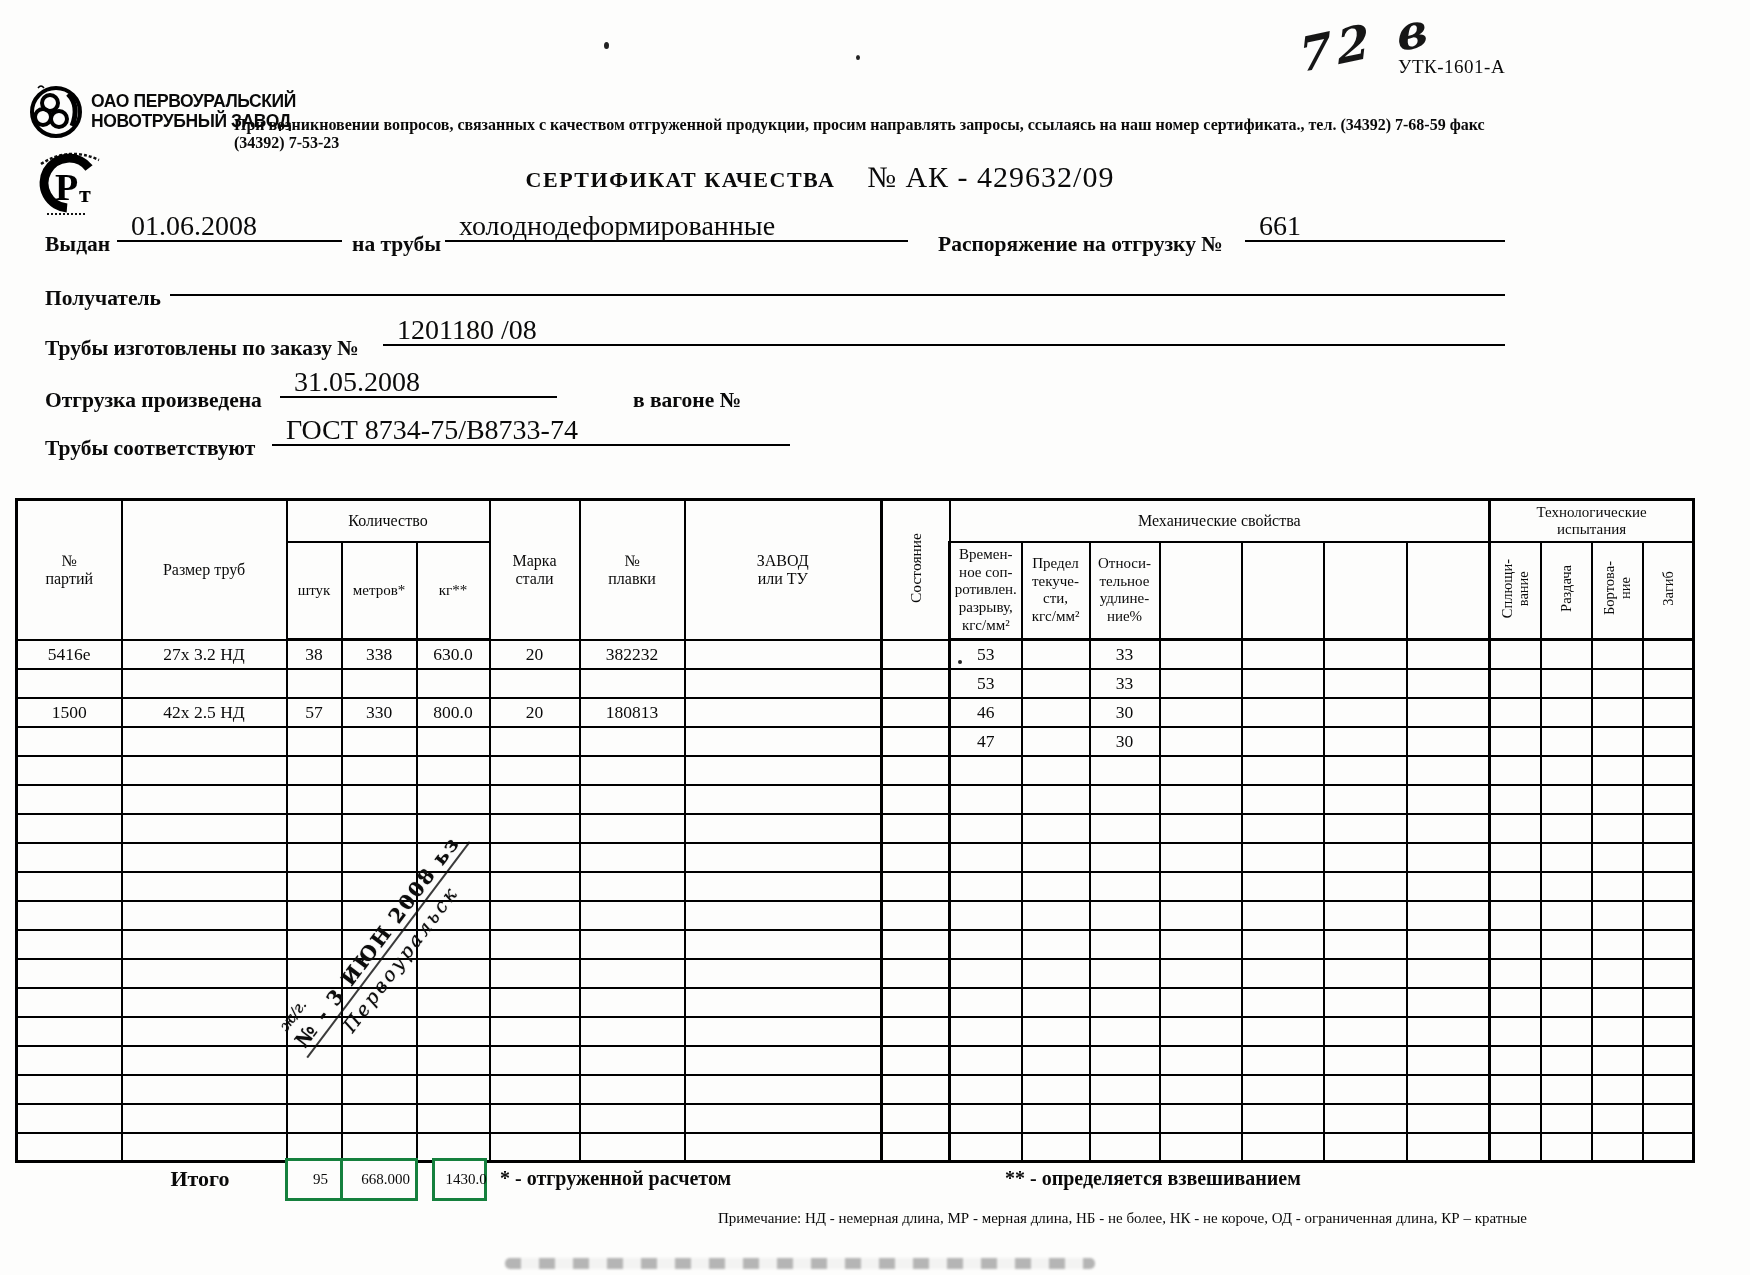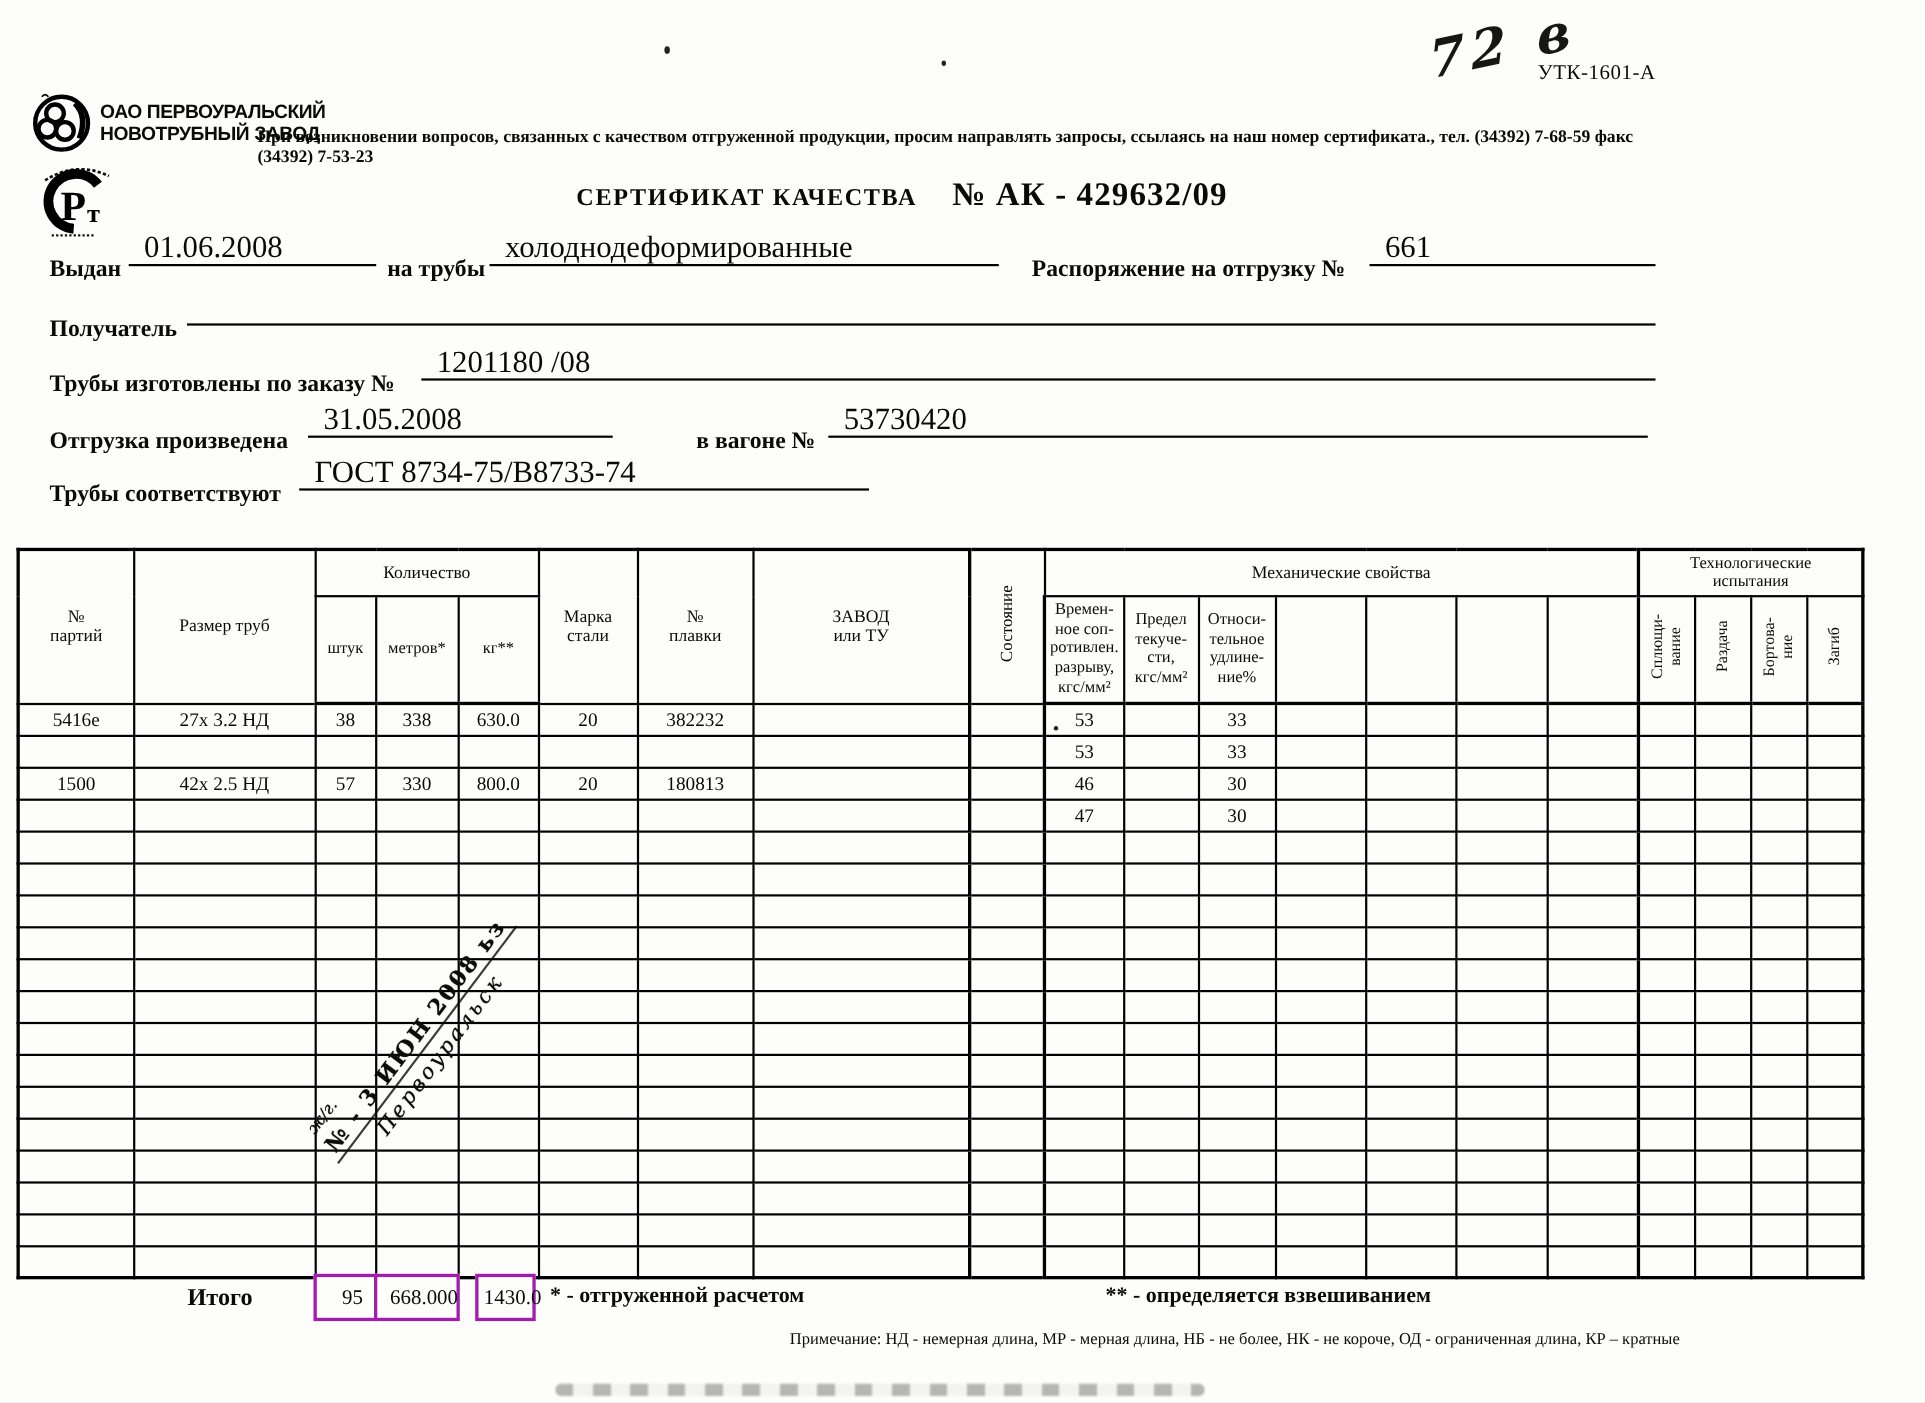--- a/index.html
+++ b/index.html
@@ -24,21 +24,21 @@
     line-height:1.12; letter-spacing:-0.4px; margin-left:5px; white-space:pre-line;
   }
   .addr1 { position:absolute; left:280px; top:90px; width:1165px; font-weight:bold; font-size:17.5px; }
   .addr1 .email { text-decoration:underline; }
   .addr2 { position:absolute; left:234px; top:116px; width:1300px; font-weight:bold; font-size:16px; }
   
   .rst { position:absolute; left:33px; top:144px; width:78px; height:76px; }
   
   .title { position:absolute; left:0; top:160px; width:100%; text-align:center; transform:translateX(-55px); white-space:nowrap; }
   .title .t-main { font-weight:bold; font-size:22px; letter-spacing:1.5px; }
-  .title .t-num  { font-weight:bold; font-size:30px; letter-spacing:1px; margin-left:28px; }
+  .title .t-num  { font-weight:normal; font-size:30px; letter-spacing:1px; margin-left:28px; }
   
   .flabel { position:absolute; font-weight:bold; font-size:21.5px; white-space:nowrap; }
   .fval {
     position:absolute; height:32px; border-bottom:2px solid #000; font-size:28px;
     padding-left:14px; white-space:nowrap;
   }
   
   table.cert {
     position:absolute; left:15px; top:498px; width:1677px; border-collapse:collapse;
     table-layout:fixed; border:3px solid #000;
@@ -55,22 +55,22 @@
   .pre { white-space:pre-line; }
   .vert {
     display:inline-block; writing-mode:vertical-rl; transform:rotate(180deg);
     line-height:1.12; font-size:14.5px; white-space:pre-line;
   }
   th.vhold { vertical-align:middle; }
   .thick-l { border-left-width:3px !important; }
   
   .t-label { position:absolute; left:120px; top:1166px; width:160px; text-align:center; font-weight:bold; font-size:22px; }
   .t-box {
-    position:absolute; top:1158px; height:43px; border:3px solid #a21caf; background:#fdfdfc;
-    display:flex; align-items:center; justify-content:center; font-size:19px;padding-left:13px;
+    position:absolute; top:1158px; height:43px; border:3px solid #15803d; background:#fdfdfc;
+    display:flex; align-items:center; justify-content:center; font-size:15px;padding-left:13px;
   }
   .fnote { position:absolute; top:1167px; font-weight:bold; font-size:20px; white-space:nowrap; }
   .note { position:absolute; left:718px; top:1210px; font-size:15px; white-space:nowrap; }
   
   .stamp {
     position:absolute; left:245px; top:893px; width:330px; height:146px;
     transform:rotate(-53deg); color:#0c0c0c; text-align:center;
     font-family:"DejaVu Serif", serif; text-shadow:0 0 1px rgba(20,20,20,.7);
   }
   .stamp .s1 { font-size:15px; font-style:italic; text-align:left; padding-left:38px; }
@@ -131,21 +131,20 @@
 
   <span class="flabel" style="left:45px; top:286px;">Получатель</span>
   <span class="fval" style="left:170px; top:264px; width:1335px;"></span>
 
   <span class="flabel" style="left:45px; top:336px;">Трубы изготовлены по заказу №</span>
   <span class="fval" style="left:383px; top:314px; width:1122px;">1201180   /08</span>
 
   <span class="flabel" style="left:45px; top:388px;">Отгрузка произведена</span>
   <span class="fval" style="left:280px; top:366px; width:277px;">31.05.2008</span>
   <span class="flabel" style="left:633px; top:388px;">в вагоне №</span>
-  <span class="fval" style="left:753px; top:366px; width:745px;">53730420</span>
 
   <span class="flabel" style="left:45px; top:436px;">Трубы соответствуют</span>
   <span class="fval" style="left:272px; top:414px; width:518px;">ГОСТ 8734-75/В8733-74</span>
 
   <table class="cert">
     <colgroup>
       <col style="width:105px">
         <col style="width:165px">
         <col style="width:55px">
         <col style="width:75px">

